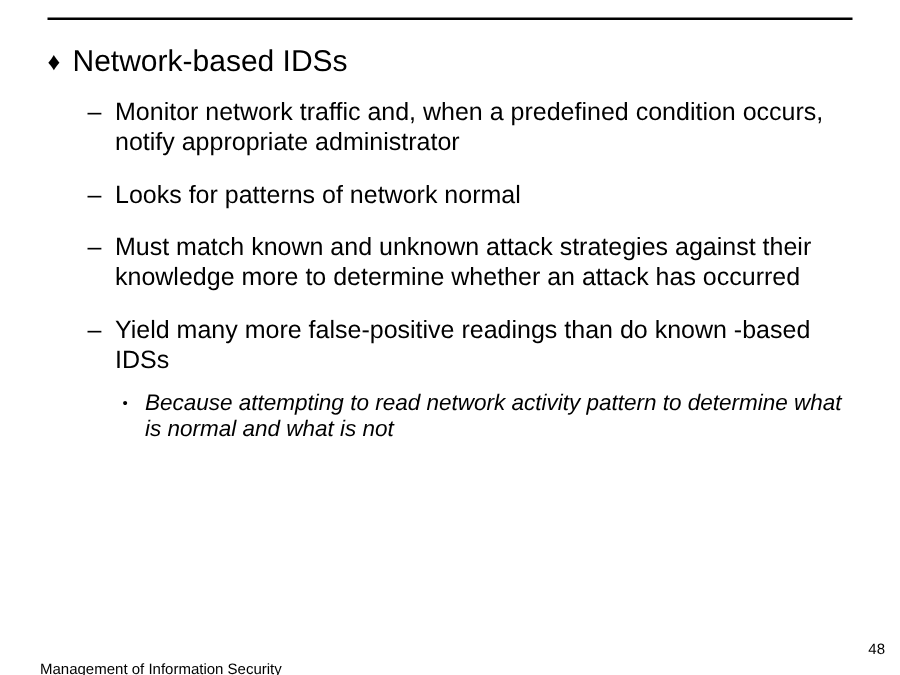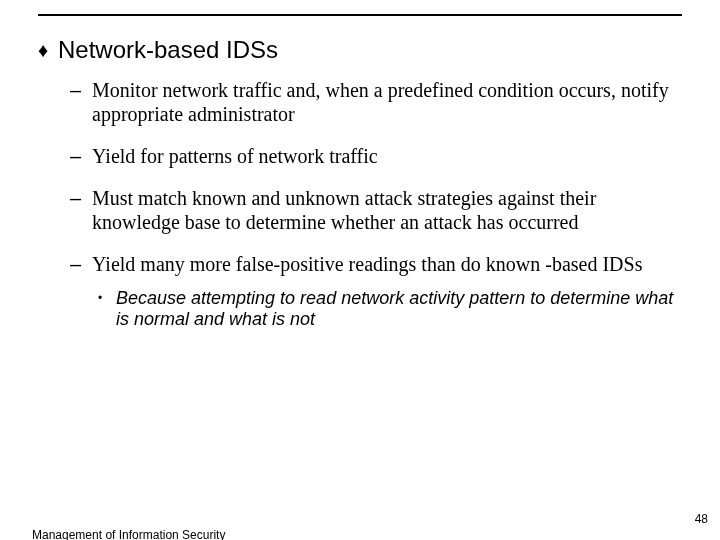--- a/index.html
+++ b/index.html
@@ -53,21 +53,20 @@
   }
   .l2 .dash {
     font-size: 20px;
     line-height: 24px;
     width: 22px;
     flex: 0 0 22px;
   }
   .l2 .text {
     font-size: 20px;
     line-height: 24px;
-    font-family: Liberation Serif, serif;
   }
   .l3 {
     display: flex;
     padding-left: 60px;
     margin-top: -6px;
     margin-bottom: 14px;
   }
   .l3 .dot {
     font-size: 12px;
     line-height: 21px;
@@ -106,26 +105,26 @@
       <span class="text">Network-based IDSs</span>
     </div>
 
     <div class="l2">
       <span class="dash">–</span>
       <span class="text">Monitor network traffic and, when a predefined condition occurs, notify appropriate administrator</span>
     </div>
 
     <div class="l2">
       <span class="dash">–</span>
-      <span class="text">Yield for patterns of network traffic</span>
+      <span class="text">Looks for patterns of network normal</span>
     </div>
 
     <div class="l2">
       <span class="dash">–</span>
-      <span class="text">Must match known and unknown attack strategies against their knowledge base to determine whether an attack has occurred</span>
+      <span class="text">Must match known and unknown attack strategies against their knowledge more to determine whether an attack has occurred</span>
     </div>
 
     <div class="l2">
       <span class="dash">–</span>
       <span class="text">Yield many more false-positive readings than do known -based IDSs</span>
     </div>
 
     <div class="l3">
       <span class="dot">•</span>
       <span class="text">Because attempting to read network activity pattern to determine what is normal and what is not</span>

